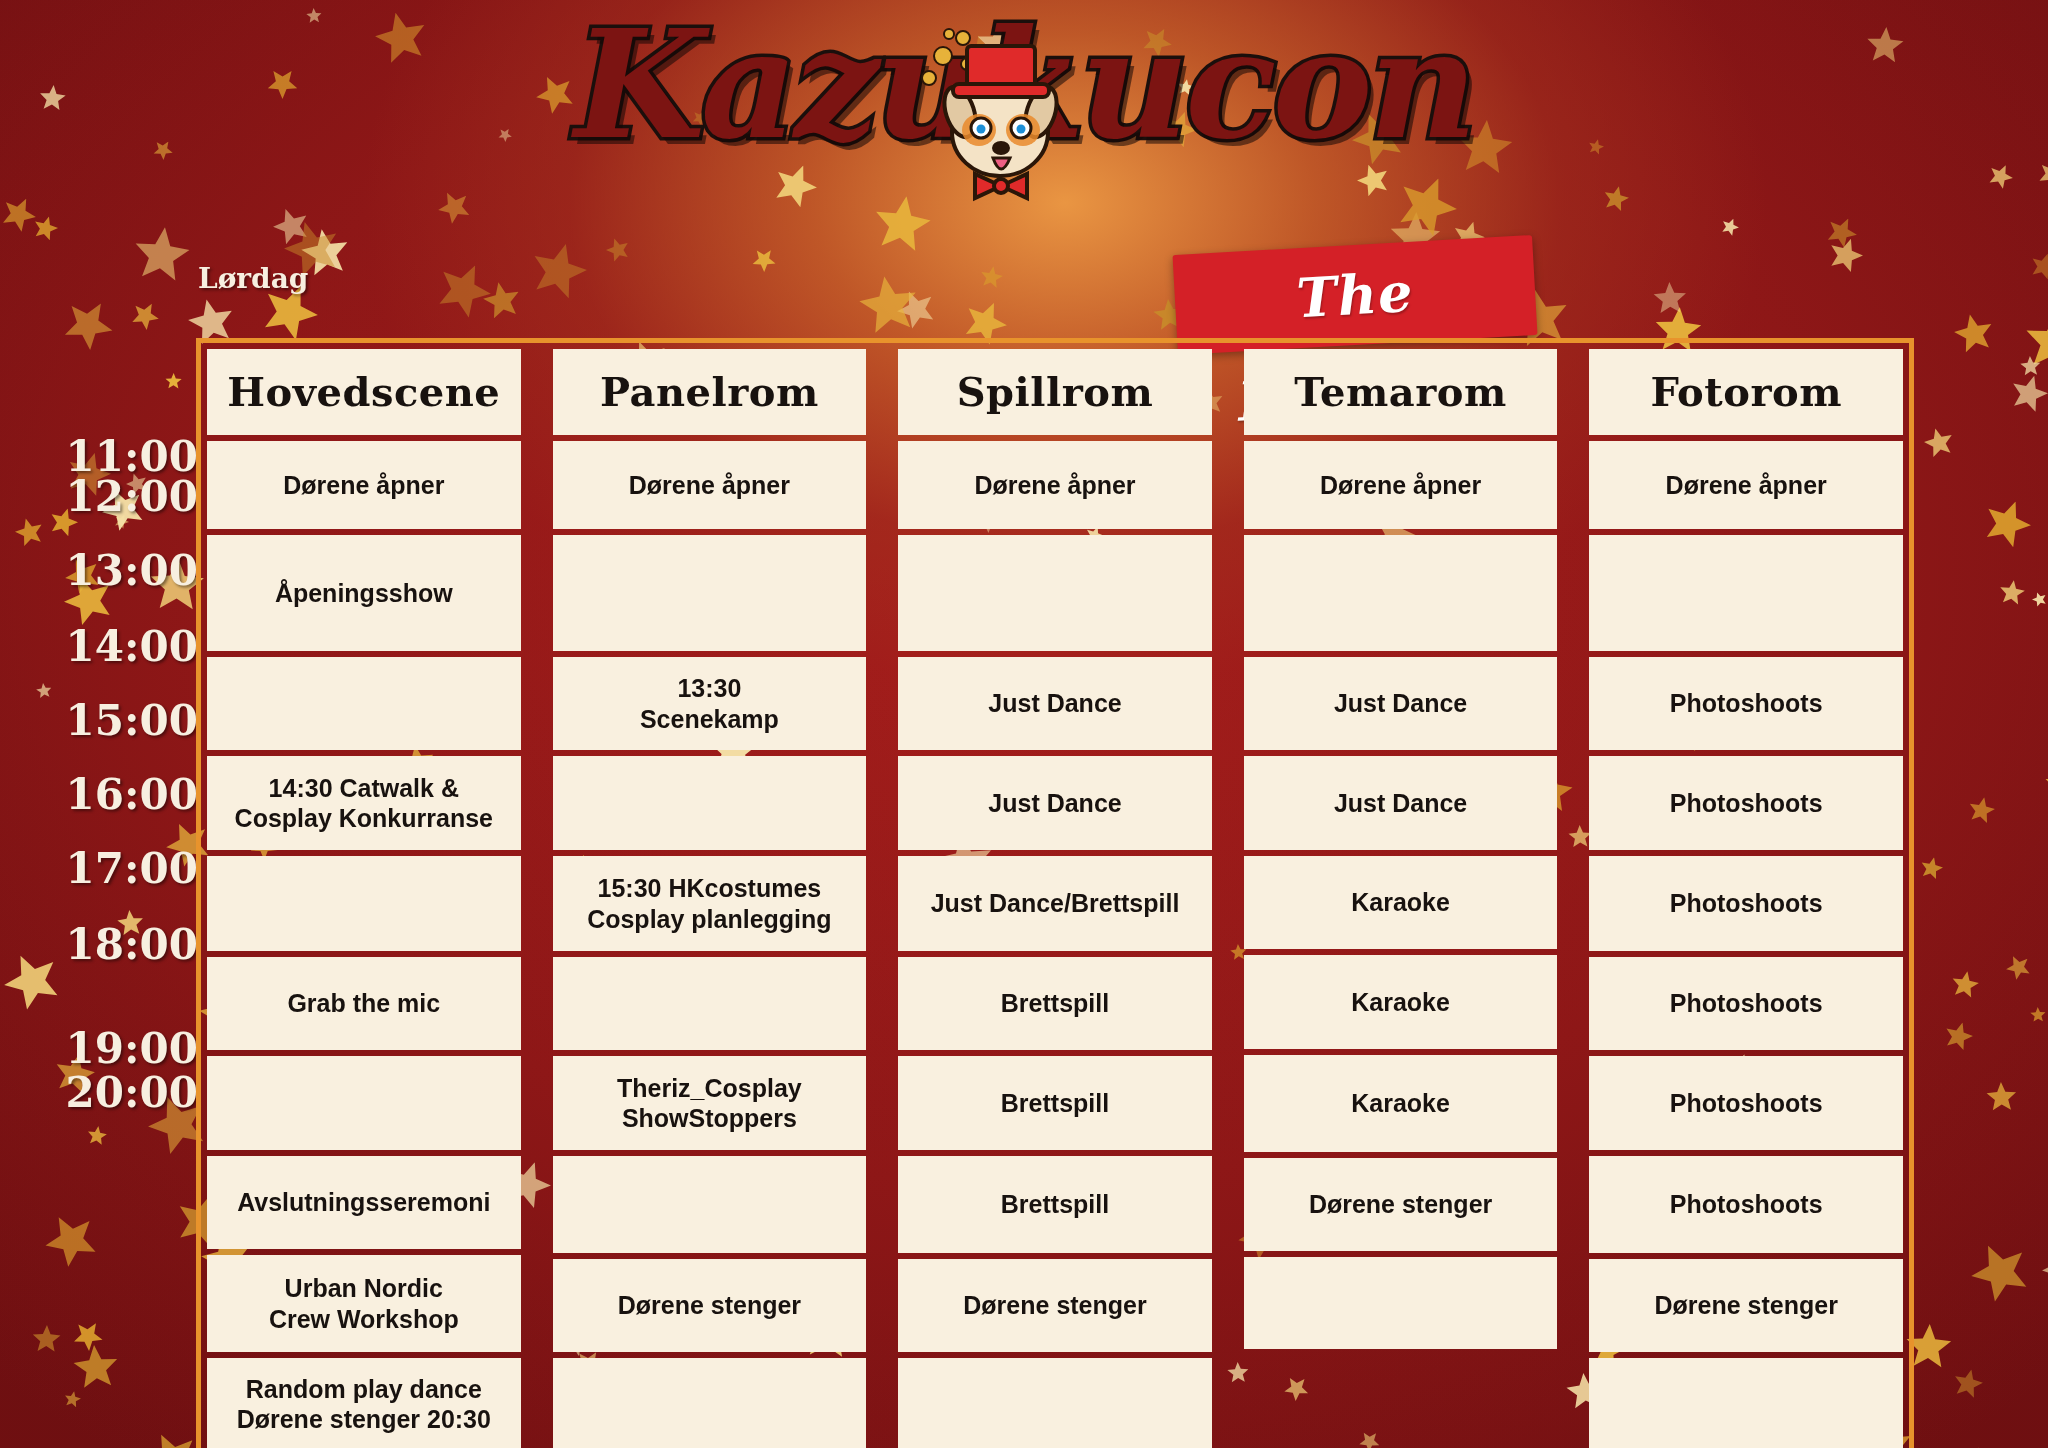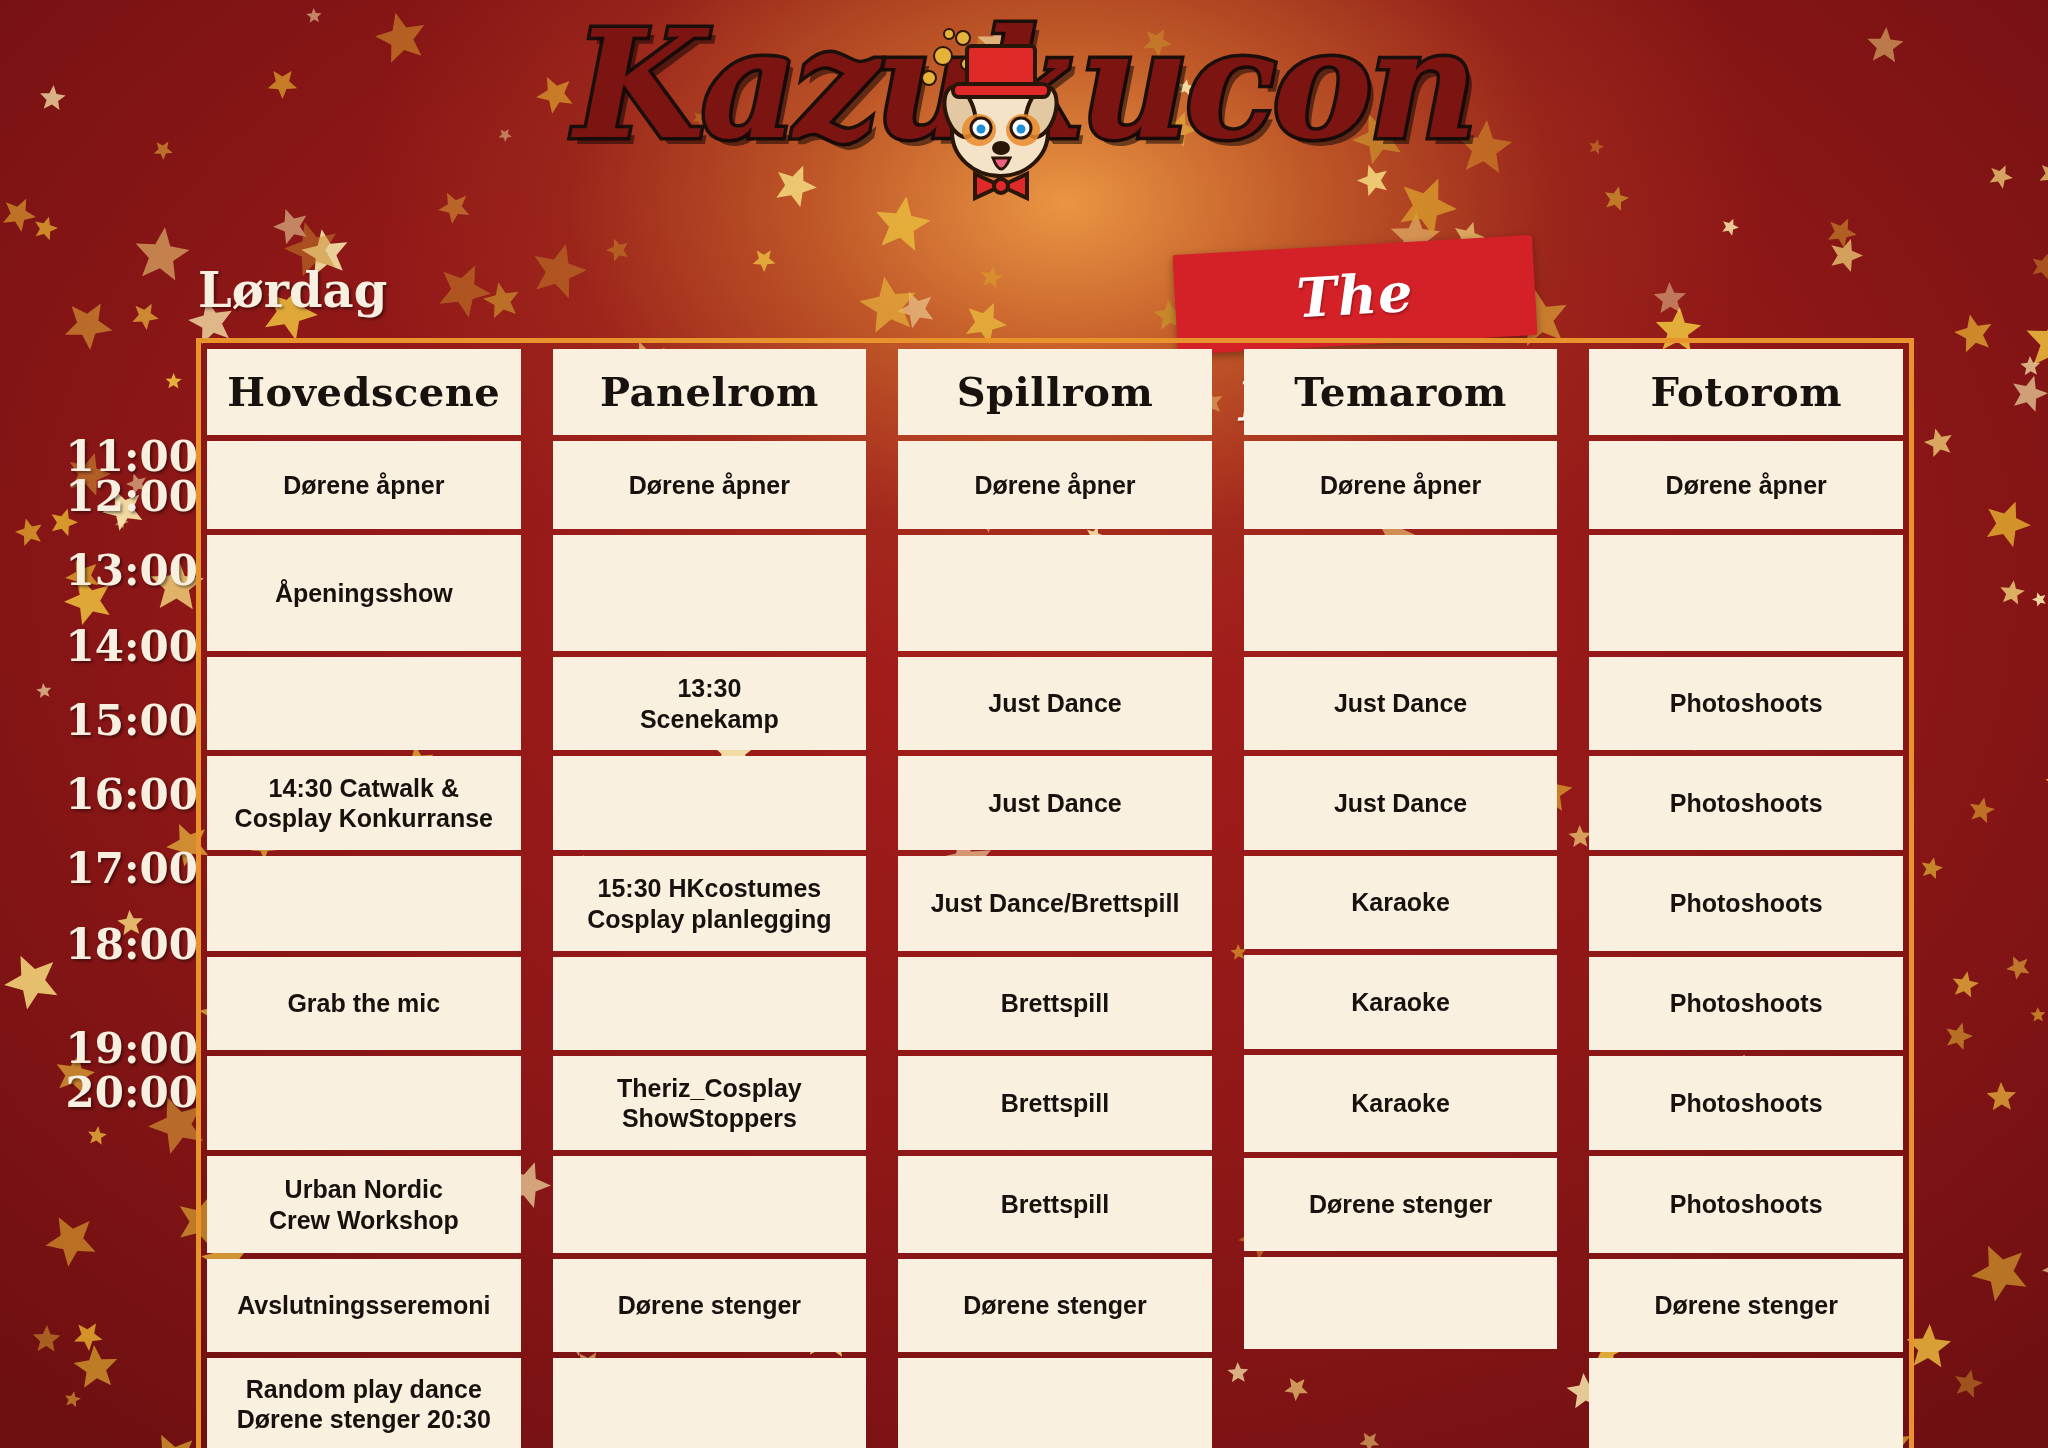--- a/index.html
+++ b/index.html
@@ -82,21 +82,21 @@
     line-height: 100px;
     letter-spacing: 1px;
     text-shadow: 1px 2px 2px rgba(0,0,0,0.25);
   }
   .day-label {
     position: absolute;
     left: 198px;
     top: 262px;
     font-family: "DejaVu Serif", serif;
     font-weight: bold;
-    font-size: 48px;
+    font-size: 28px;
     color: #f7efe0;
     text-shadow: 2px 2px 3px rgba(0,0,0,0.45);
   }
   
   .times {
     position: absolute;
     left: 48px;
     top: 400px;
     width: 150px;
   }
@@ -689,23 +689,23 @@
       <div class="col">
         <div class="cell head">Hovedscene</div>
         <div class="cell r0">Dørene åpner</div>
         <div class="cell r1">Åpeningsshow</div>
         <div class="cell r2 empty"></div>
         <div class="cell r3">14:30 Catwalk &amp;
 Cosplay Konkurranse</div>
         <div class="cell r4 empty"></div>
         <div class="cell r5">Grab the mic</div>
         <div class="cell r6 empty"></div>
+        <div class="cell r8">Avslutningsseremoni</div>
         <div class="cell r7">Urban Nordic
 Crew Workshop</div>
-        <div class="cell r8">Avslutningsseremoni</div>
         <div class="cell r9">Random play dance
 Dørene stenger 20:30</div>
       </div>
       <div class="col">
         <div class="cell head">Panelrom</div>
         <div class="cell r0">Dørene åpner</div>
         <div class="cell r1 empty"></div>
         <div class="cell r2">13:30
 Scenekamp</div>
         <div class="cell r3 empty"></div>

